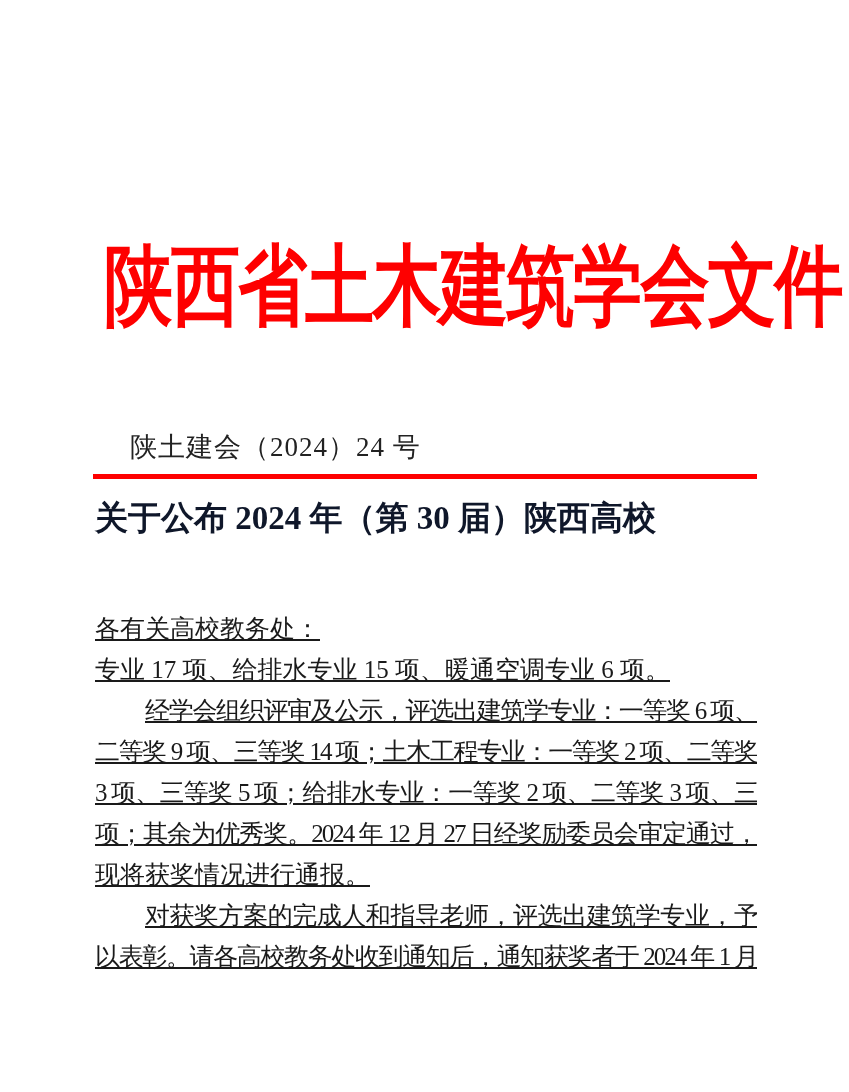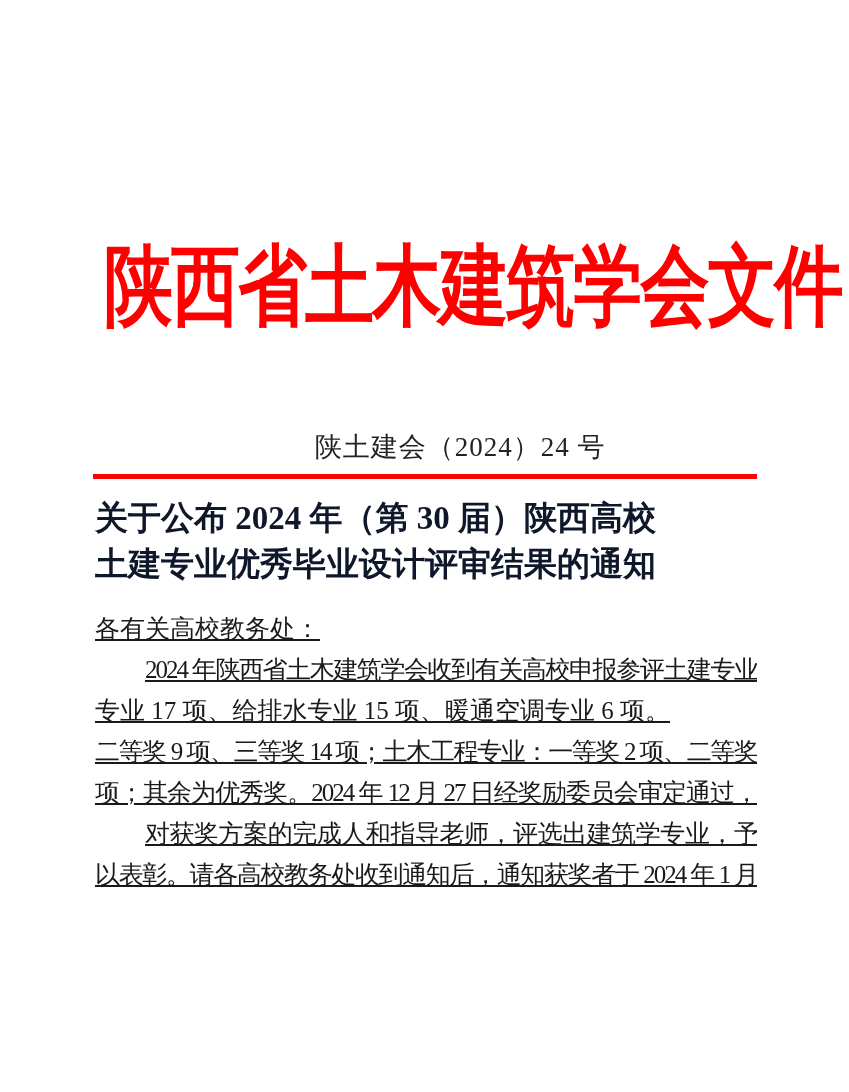--- a/index.html
+++ b/index.html
@@ -29,21 +29,21 @@
     white-space: nowrap;
     letter-spacing: -2px;
     transform: scaleX(0.78);
     transform-origin: 50% 50%;
   }
   .doc-number {
     position: absolute;
     top: 431px;
     left: 130px;
     width: 660px;
-    text-align: center;
+    text-align: left;
     font-size: 27px;
     line-height: 32px;
     letter-spacing: 1px;
     color: #222222;
     white-space: nowrap;
   }
   .red-rule {
     position: absolute;
     top: 474px;
     left: 93px;
@@ -94,26 +94,27 @@
   <div class="letterhead">
     <span class="letterhead-inner">陕西省土木建筑学会文件</span>
   </div>
 
   <div class="doc-number">陕土建会（2024）24 号</div>
 
   <div class="red-rule"></div>
 
   <div class="notice-title">
     <div>关于公布 2024 年（第 30 届）陕西高校</div>
-    <div>土建专业优秀毕业设计评审结果的通知</div>
   </div>
 
   <div class="doc-body">
     <div class="line">各有关高校教务处：</div>
-    <div class="line j indent">2024 年陕西省土木建筑学会收到有关高校申报参评土建专业</div>
     <div class="line">专业 17 项、给排水专业 15 项、暖通空调专业 6 项。</div>
+    <div class="line j indent">经学会组织评审及公示，评选出建筑学专业：一等奖 6 项、</div>
     <div class="line j">二等奖 9 项、三等奖 14 项；土木工程专业：一等奖 2 项、二等奖</div>
+    <div class="line j">3 项、三等奖 5 项；给排水专业：一等奖 2 项、二等奖 3 项、三</div>
     <div class="line j">项；其余为优秀奖。2024 年 12 月 27 日经奖励委员会审定通过，</div>
+    <div class="line">现将获奖情况进行通报。</div>
     <div class="line j indent">对获奖方案的完成人和指导老师，评选出建筑学专业，予</div>
     <div class="line j">以表彰。请各高校教务处收到通知后，通知获奖者于 2024 年 1 月</div>
   </div>
 
 </div>
 
 </body></html>

